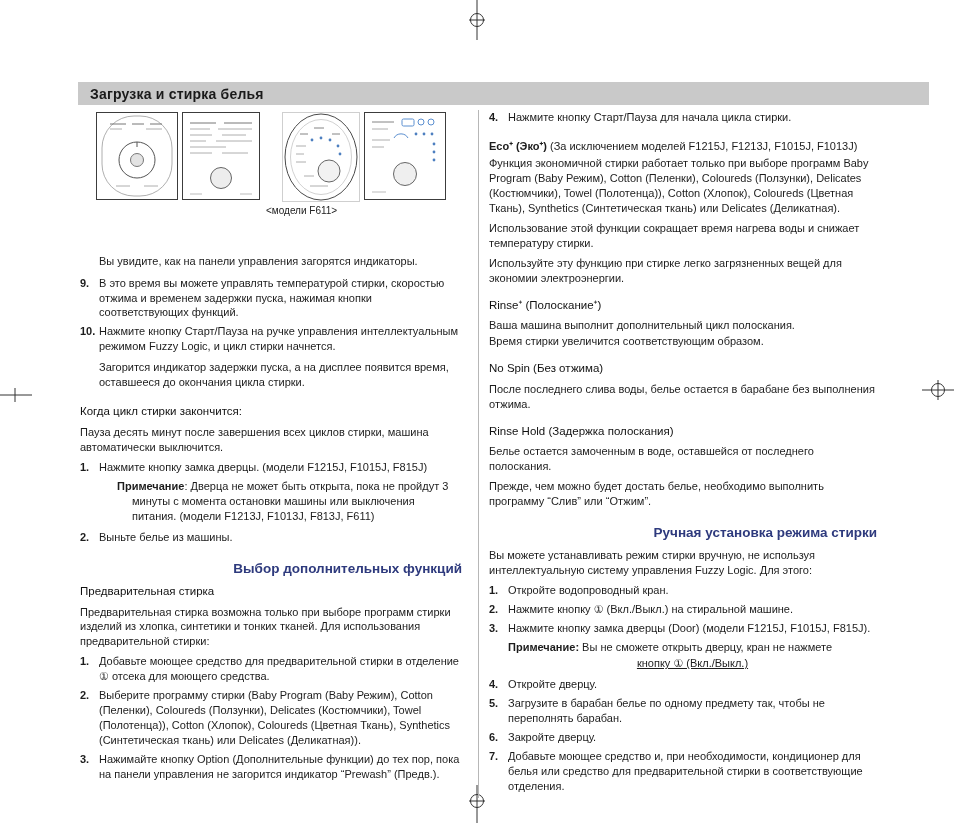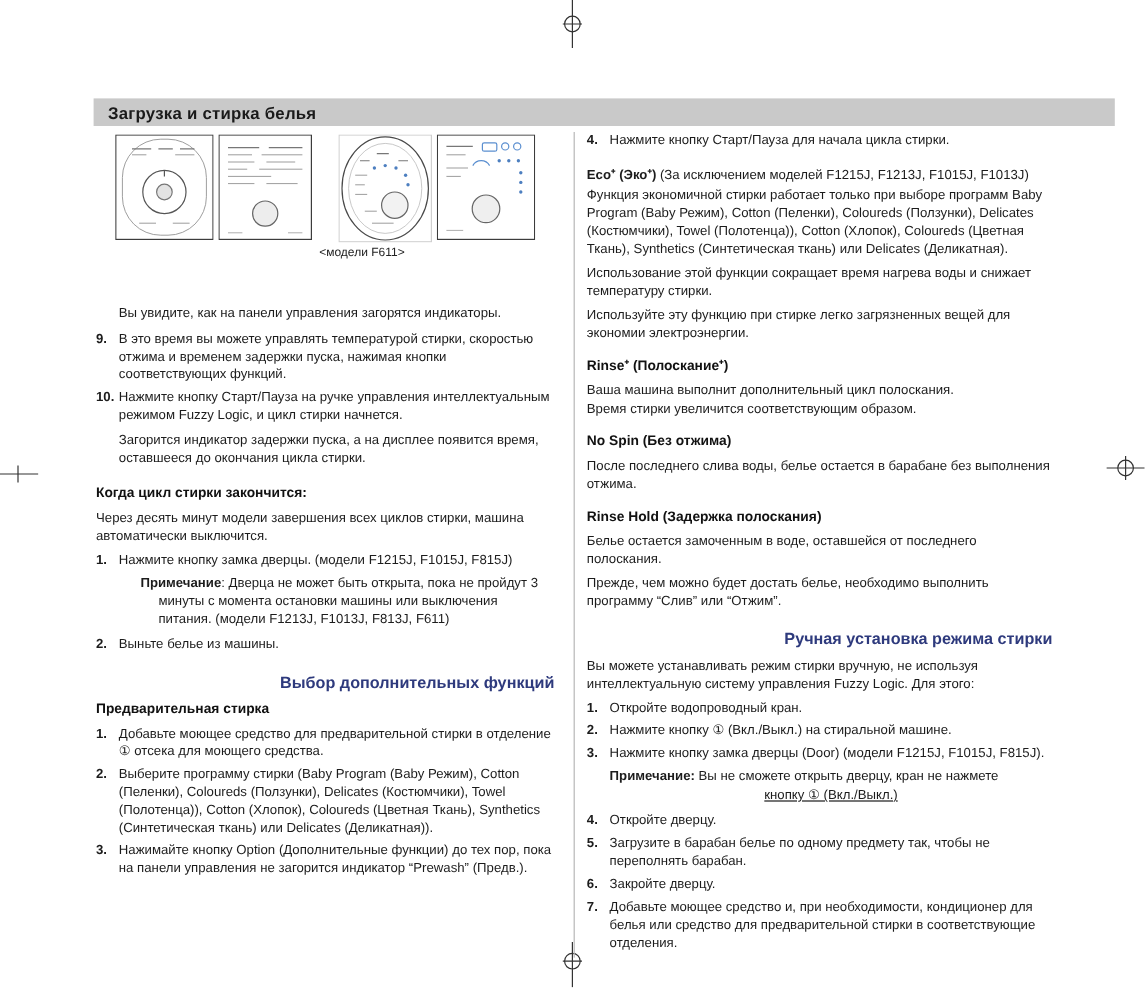--- a/index.html
+++ b/index.html
@@ -24,21 +24,21 @@
 
   p { margin-bottom:5px; }
   .indent19 { margin-left:19px; margin-bottom:7px;margin-top:36px; }
 
   .step { display:flex; margin-bottom:4px; }
   .step .num { flex:0 0 19px; font-weight:bold; }
   .step .txt { flex:1; }
   .blk { display:block; }
   .mt6 { margin-top:6px; }
 
-  .subhead { font-size:11.5px; font-weight:bold; margin:12px 0 5px; color:#111; }
+  .subhead { font-size:11.5px; font-weight:normal; margin:12px 0 5px; color:#111; }
   .subhead-tight { margin-top:14px; }
   .heading-blue { font-size:13.5px; font-weight:bold; color:#2e3a7d; margin:15px 0 6px;text-align:right; }
 
   .b { font-weight:bold; }
   .note-hang { margin:1px 0 6px 37px; padding-left:15px; text-indent:-15px; }
   .note-flat { margin:1px 0 6px 19px; }
   .note-center { display:block; text-align:center; text-indent:0; margin-top:1px;text-decoration:underline; }
 
   .mb14 { margin-bottom:14px; }
   .mb8 { margin-bottom:2px; }
@@ -158,36 +158,37 @@
 
       <div class="step">
         <span class="num">10.</span>
         <div class="txt">
           <span class="blk">Нажмите кнопку Старт/Пауза на ручке управления интеллектуальным режимом Fuzzy Logic, и цикл стирки начнется.</span>
           <span class="blk mt6">Загорится индикатор задержки пуска, а на дисплее появится время, оставшееся до окончания цикла стирки.</span>
         </div>
       </div>
 
       <h3 class="subhead subhead-tight">Когда цикл стирки закончится:</h3>
-      <p>Через десять минут модели завершения всех циклов стирки, машина автоматически выключится.</p>
+      <p>Пауза десять минут после завершения всех циклов стирки, машина автоматически выключится.</p>
 
       <div class="step">
         <span class="num">1.</span>
         <span class="txt">Нажмите кнопку замка дверцы. (модели F1215J, F1015J, F815J)</span>
       </div>
       <div class="note-hang">
         <span class="b">Примечание</span><span>: Дверца не может быть открыта, пока не пройдут 3 минуты с момента остановки машины или выключения питания. (модели F1213J, F1013J, F813J, F611)</span>
       </div>
       <div class="step">
         <span class="num">2.</span>
         <span class="txt">Выньте белье из машины.</span>
       </div>
 
       <h2 class="heading-blue">Выбор дополнительных функций</h2>
       <h3 class="subhead" style="margin-top:6px">Предварительная стирка</h3>
+      <p>Предварительная стирка возможна только при выборе программ стирки изделий из хлопка, синтетики и тонких тканей. Для использования предварительной стирки:</p>
 
       <div class="step">
         <span class="num">1.</span>
         <span class="txt">Добавьте моющее средство для предварительной стирки в отделение ① отсека для моющего средства.</span>
       </div>
       <div class="step">
         <span class="num">2.</span>
         <span class="txt">Выберите программу стирки (Baby Program (Baby Режим), Cotton (Пеленки), Coloureds (Ползунки), Delicates (Костюмчики), Towel (Полотенца)), Cotton (Хлопок), Coloureds (Цветная Ткань), Synthetics (Синтетическая ткань) или Delicates (Деликатная)).</span>
       </div>
       <div class="step">

